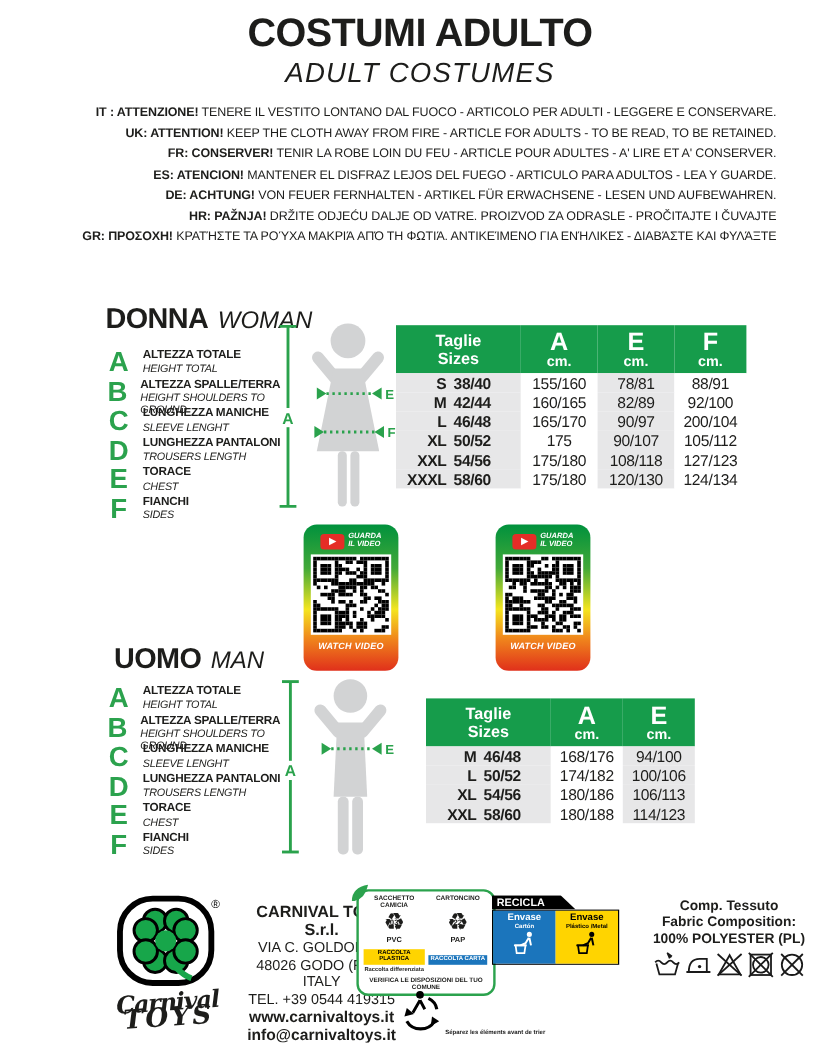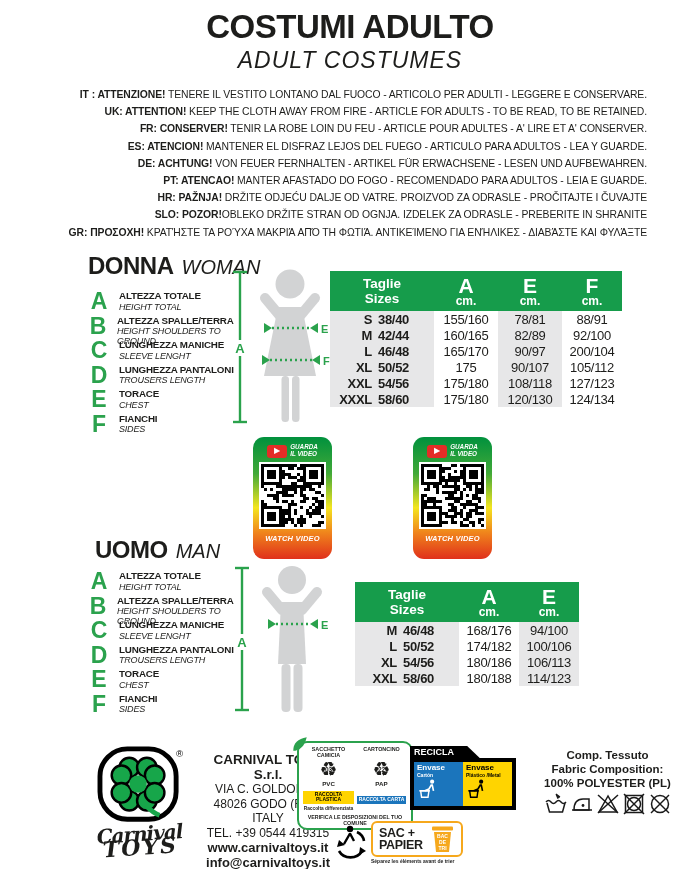--- a/index.html
+++ b/index.html
@@ -84,21 +84,21 @@
   .mat{font-size:6.2px;font-weight:800;line-height:7px;}
   .chip{display:inline-block;font-size:5px;font-weight:800;padding:1px 2px;margin-top:2px;line-height:5.5px;}
   .chip.plastic{background:#ffd400;color:#000;}
   .chip.paper{background:#1b75bc;color:#fff;}
   .pack-sub{font-size:4.8px;font-weight:800;line-height:5.5px;margin-top:1px;}
   .pack-foot{font-size:5.3px;font-weight:800;text-align:center;margin-top:2px;}
 
   .recicla{position:absolute;left:410px;top:746px;width:106px;}
   .recicla .rhead{width:62%;background:#000;color:#fff;font-size:9px;font-weight:800;
       padding:1px 0 1px 4px;clip-path:polygon(0 0,82% 0,100% 100%,0 100%);}
-  .rpanels{display:flex;border:4px solid #000000;}
+  .rpanels{display:flex;border:1px solid #000000;text-align:center;}
   .rpanel{width:52px;height:44px;padding:2px 3px;box-sizing:border-box;}
   .rpanel.blue{background:#1b75bc;color:#fff;}
   .rpanel.yellow{background:#ffd400;color:#000;}
   .rpanel .e1{font-size:8px;font-weight:800;line-height:8.5px;}
   .rpanel .e2{font-size:5px;font-weight:700;line-height:5.5px;}
 
   .fabric{position:absolute;left:525px;top:748px;width:165px;text-align:center;}
   .fabric div{font-size:11.5px;font-weight:800;line-height:14px;}
   .care-row{position:absolute;left:528px;top:792px;width:160px;display:flex;gap:2px;justify-content:center;}
 
@@ -121,23 +121,21 @@
 
   <div class="title">COSTUMI ADULTO</div>
   <div class="subtitle">ADULT COSTUMES</div>
 
   <div class="warnings">
     <div class="warn"><b>IT : ATTENZIONE!</b><span> TENERE IL VESTITO LONTANO DAL FUOCO - ARTICOLO PER ADULTI - LEGGERE E CONSERVARE.</span></div>
     <div class="warn"><b>UK: ATTENTION!</b><span> KEEP THE CLOTH AWAY FROM FIRE - ARTICLE FOR ADULTS - TO BE READ, TO BE RETAINED.</span></div>
     <div class="warn"><b>FR: CONSERVER!</b><span> TENIR LA ROBE LOIN DU FEU - ARTICLE POUR ADULTES  - A' LIRE ET A' CONSERVER.</span></div>
     <div class="warn"><b>ES: ATENCION!</b><span> MANTENER EL DISFRAZ LEJOS DEL FUEGO -  ARTICULO PARA ADULTOS - LEA Y GUARDE.</span></div>
     <div class="warn"><b>DE: ACHTUNG!</b><span> VON FEUER FERNHALTEN - ARTIKEL FÜR ERWACHSENE  - LESEN UND AUFBEWAHREN.</span></div>
-    <div class="warn"><b>PT: ATENCAO!</b><span> MANTER AFASTADO DO FOGO - RECOMENDADO PARA ADULTOS - LEIA E GUARDE.</span></div>
     <div class="warn"><b>HR: PAŽNJA!</b><span> DRŽITE ODJEĆU DALJE OD VATRE. PROIZVOD ZA ODRASLE - PROČITAJTE I ČUVAJTE</span></div>
-    <div class="warn"><b>SLO: POZOR!</b><span>OBLEKO DRŽITE STRAN OD OGNJA. IZDELEK ZA ODRASLE - PREBERITE IN SHRANITE</span></div>
     <div class="warn"><b>GR: ΠΡΟΣΟΧΗ!</b><span> ΚΡΑΤΉΣΤΕ ΤΑ ΡΟΎΧΑ ΜΑΚΡΙΆ ΑΠΌ ΤΗ ΦΩΤΙΆ. ΑΝΤΙΚΕΊΜΕΝΟ ΓΙΑ ΕΝΉΛΙΚΕΣ - ΔΙΑΒΆΣΤΕ ΚΑΙ ΦΥΛΆΞΤΕ</span></div>
   </div>
 
   <div class="sec-head" style="left:88px;top:252px;">
     <span>DONNA</span><em>WOMAN</em>
   </div>
 
   <div class="mlist" style="left:88px;top:290px;">
     <div class="m-item">
         <span class="m-letter">A</span>
@@ -1083,28 +1081,16 @@
   </div>
 
   <svg class="triman" width="36" height="40" viewBox="0 0 36 40">
     <circle cx="17" cy="6" r="3.2" fill="#000"></circle>
     <path d="M17,10.5 L11,21 M17,10.5 L21,18" stroke="#000" stroke-width="2.4" fill="none"></path>
     <polygon points="6,17 12,22 4,24" fill="#000"></polygon>
     <path d="M6,28 A13,12 0 0 0 29,28" stroke="#000" stroke-width="2.6" fill="none"></path>
     <polygon points="27,24 33,28 26,32" fill="#000"></polygon>
     <path d="M31,18 A13,12 0 0 0 24,9" stroke="#000" stroke-width="2.6" fill="none"></path>
   </svg>
-  <div class="sacbox">
-    <div class="stxt">
-      <span>SAC +</span><br><span>PAPIER</span>
-    </div>
-    <svg width="25" height="28" viewBox="0 0 25 28">
-      <rect x="2" y="1.5" width="21" height="4" rx="1" fill="#f6a81c"></rect>
-      <path d="M4,7 H21 L19,27 H6 Z" fill="#f6a81c"></path>
-      <text x="12.5" y="13" text-anchor="middle" font-size="5" font-weight="bold" fill="#fff">BAC</text>
-      <text x="12.5" y="19" text-anchor="middle" font-size="5" font-weight="bold" fill="#fff">DE</text>
-      <text x="12.5" y="25" text-anchor="middle" font-size="5" font-weight="bold" fill="#fff">TRI</text>
-    </svg>
-  </div>
   <div class="sac-note">Séparez les éléments avant de trier</div>
 
 
 </div>
 
 </body></html>

